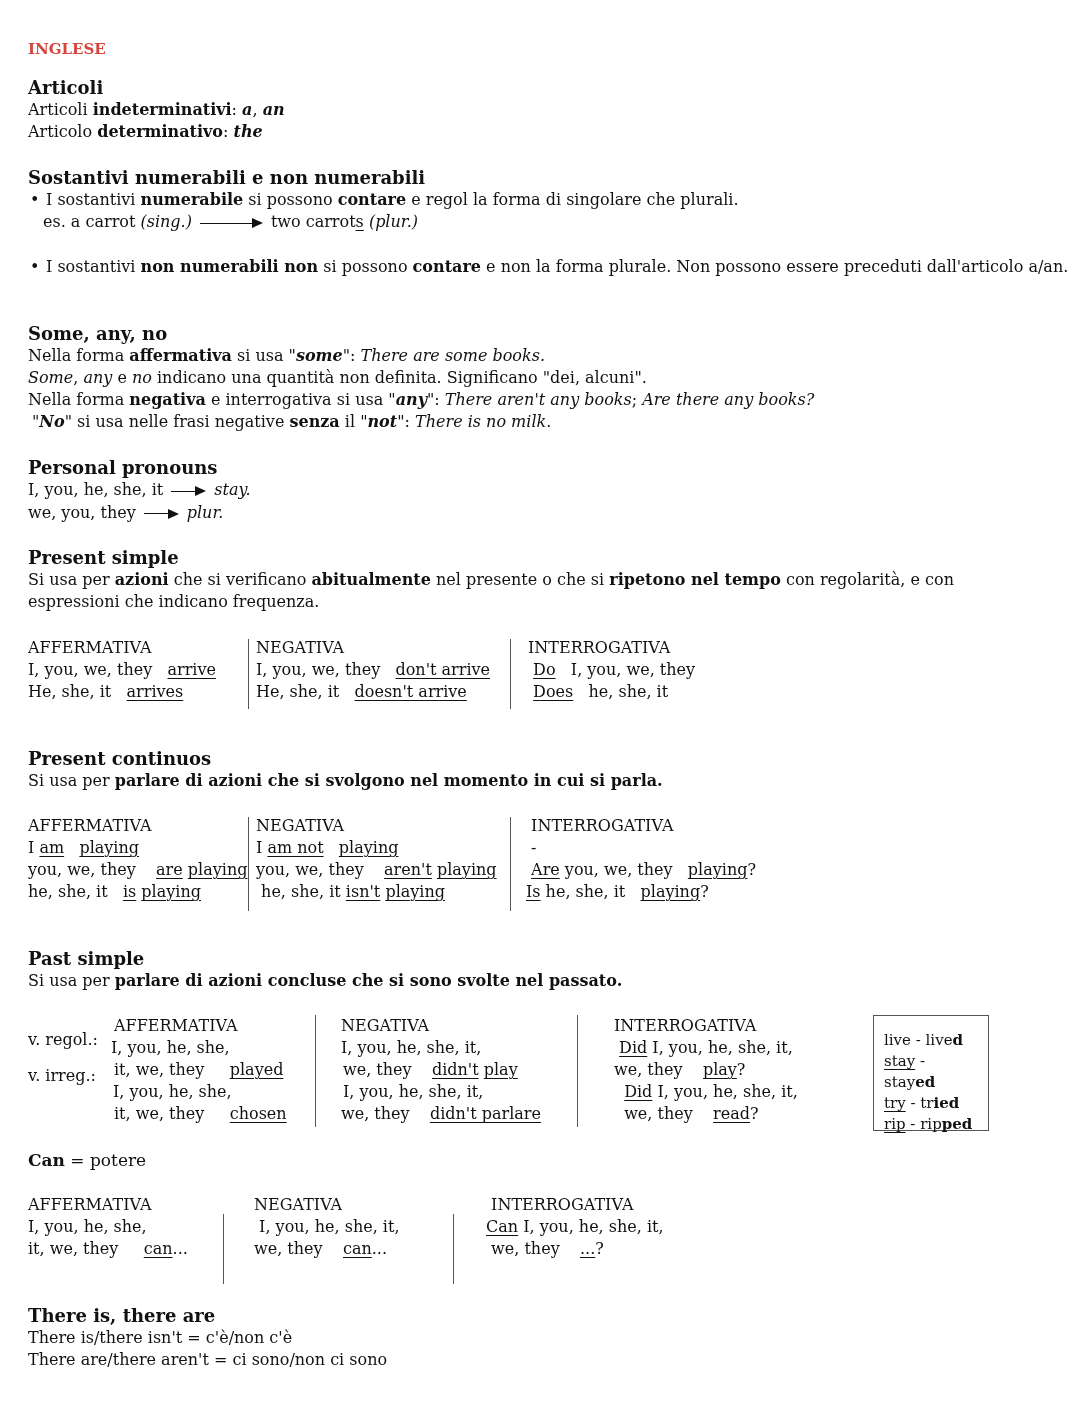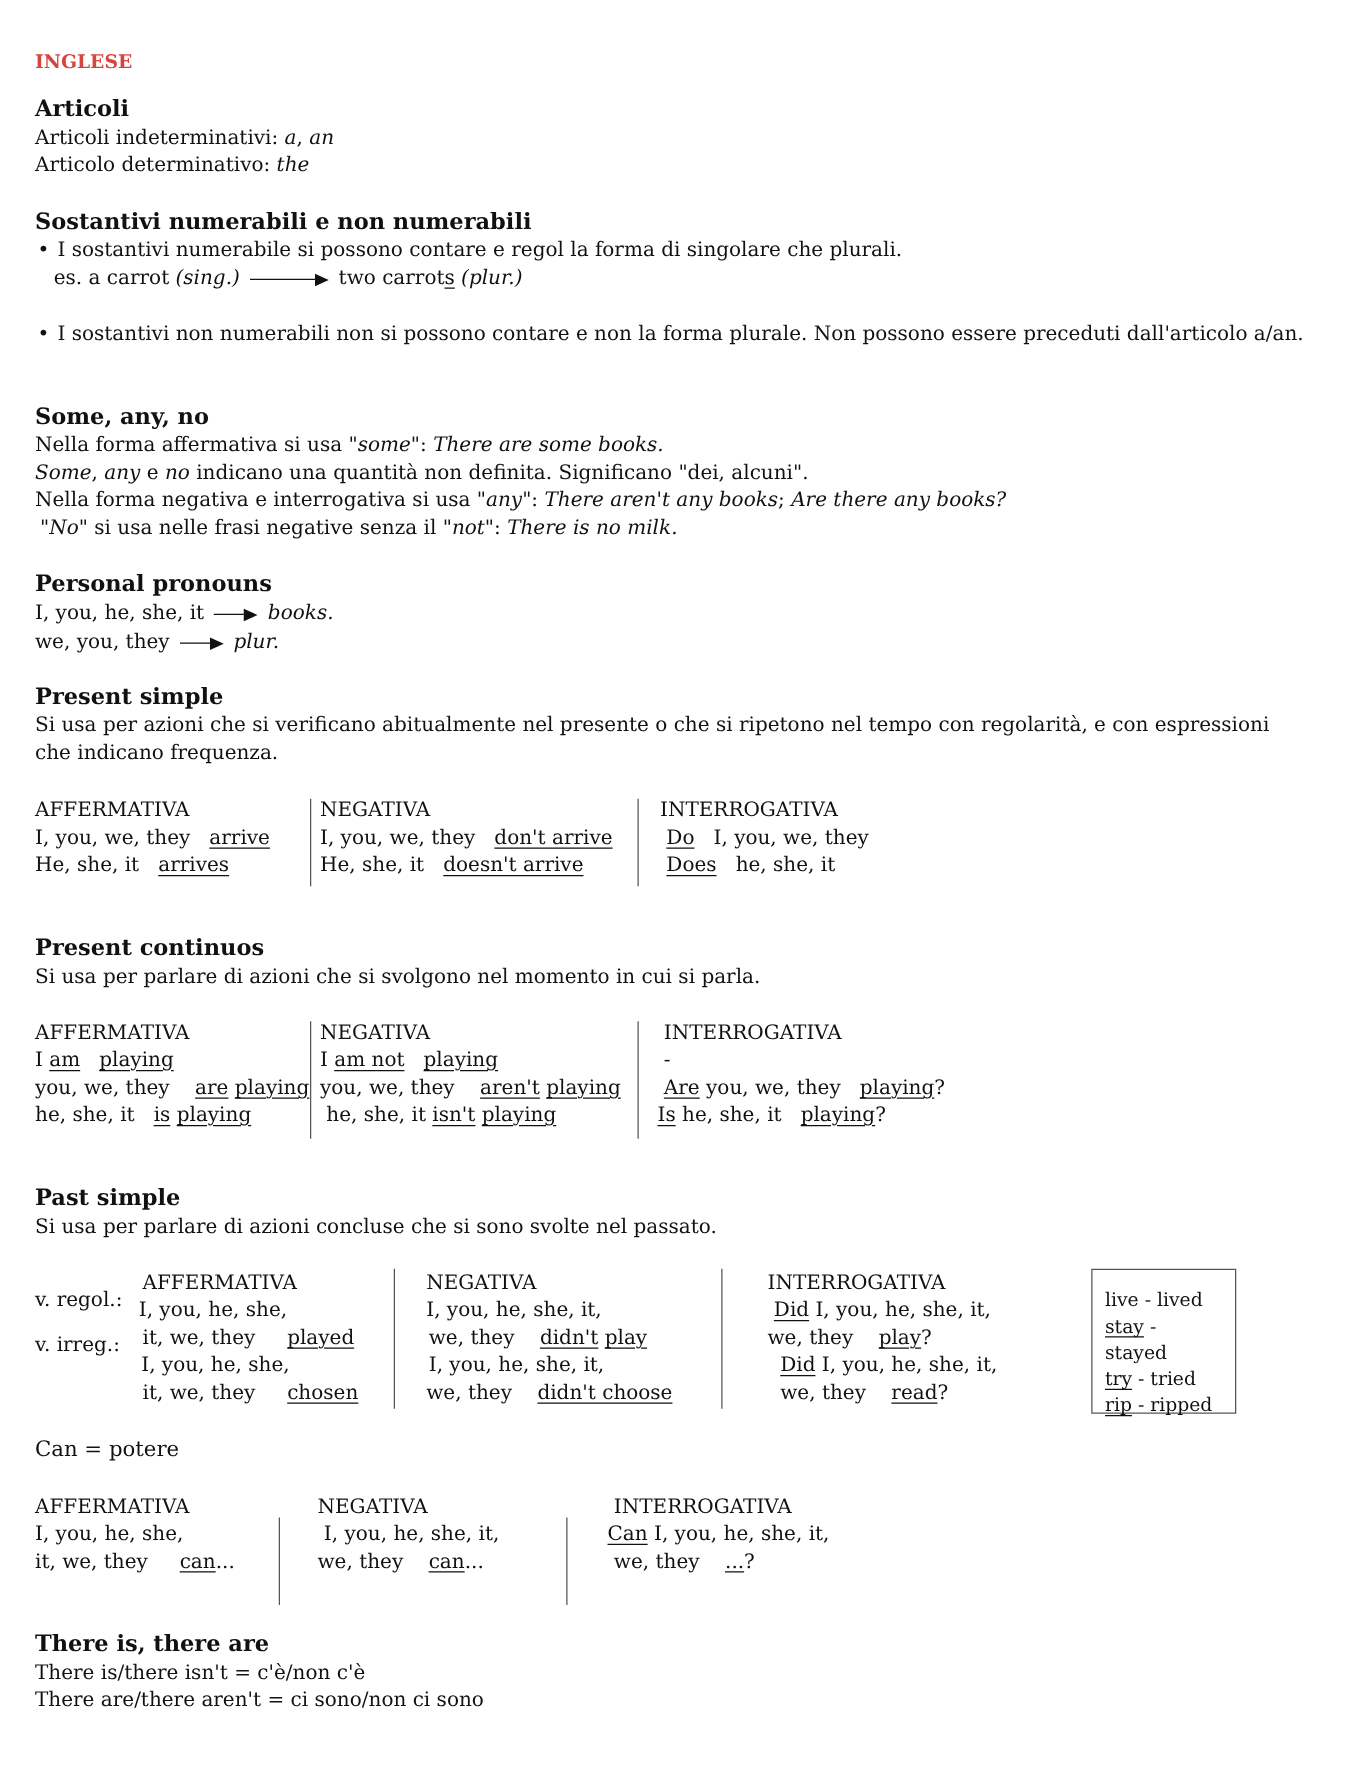--- a/index.html
+++ b/index.html
@@ -7,21 +7,21 @@
     width:1080px; height:1417px; position:relative; overflow:hidden;
     font-family:"DejaVu Serif", "Liberation Serif", serif;
     color:#111111; font-size:16px; line-height:22px;
   }
   .page { position:absolute; left:28px; top:0; right:20px; }
   .abs { position:absolute; white-space:nowrap; }
   .title { color:#d6453d; font-weight:bold; font-size:15px; top:38px; left:0; }
   h2 { margin:0; font-size:18px; font-weight:bold; line-height:22px; }
   .sec { position:absolute; left:0; right:0; }
   .line { white-space:nowrap; }
-  b { font-weight:normal; }
+  b { font-weight:bold; }
   i { font-style:italic; }
   u { text-decoration:underline; text-underline-offset:3px; }
   .bullet { padding-left:18px; position:relative; }
   .bullet::before { content:"•"; position:absolute; left:2px; top:0; }
   .indent { padding-left:15px; }
   .arrow { display:inline-block; vertical-align:middle; margin:0 8px; }
   .arrow .shaft { display:inline-block; height:1px; background:#111; vertical-align:middle; }
   .arrow .head { display:inline-block; width:0; height:0; border-top:5px solid transparent; border-bottom:5px solid transparent; border-left:11px solid #111; vertical-align:middle; }
   .vsep { position:absolute; width:1px; background:#555; }
   .col { position:absolute; white-space:nowrap; }
@@ -52,21 +52,21 @@
   <div class="sec" style="top:323px">
     <h2>Some, any, no</h2>
     <div class="line"><span>Nella forma </span><b>affermativa</b><span> si usa "</span><b><i>some</i></b><span>": </span><i>There are some books.</i></div>
     <div class="line"><i>Some</i><span>, </span><i>any</i><span> e </span><i>no</i><span> indicano una quantità non definita. Significano "dei, alcuni".</span></div>
     <div class="line"><span>Nella forma </span><b>negativa</b><span> e interrogativa si usa "</span><b><i>any</i></b><span>": </span><i>There aren't any books</i><span>; </span><i>Are there any books?</i></div>
     <div class="line" style="padding-left:4px"><span>"</span><b><i>No</i></b><span>" si usa nelle frasi negative </span><b>senza</b><span> il "</span><b><i>not</i></b><span>": </span><i>There is no milk.</i></div>
   </div>
 
   <div class="sec" style="top:457px">
     <h2>Personal pronouns</h2>
-    <div class="line"><span>I, you, he, she, it</span><span class="arrow"><span class="shaft" style="width:24px"></span><span class="head"></span></span><i>books.</i></div>
+    <div class="line"><span>I, you, he, she, it</span><span class="arrow"><span class="shaft" style="width:24px"></span><span class="head"></span></span><i>stay.</i></div>
     <div class="line"><span>we, you, they</span><span class="arrow"><span class="shaft" style="width:24px"></span><span class="head"></span></span><i>plur.</i></div>
   </div>
 
   <div class="sec" style="top:547px">
     <h2>Present simple</h2>
     <div class="wrap" style="width:1020px"><span>Si usa per </span><b>azioni</b><span> che si verificano </span><b>abitualmente</b><span> nel presente o che si </span><b>ripetono nel tempo</b><span> con regolarità, e con espressioni che indicano frequenza.</span></div>
   </div>
   <div class="sec" style="top:637px; height:72px">
     <div class="col" style="left:0; top:0">
       <div>AFFERMATIVA</div>
@@ -127,21 +127,21 @@
       <div style="padding-left:3px"><span>it, we, they</span>&nbsp;&nbsp;&nbsp;&nbsp; <u>played</u></div>
       <div style="padding-left:2px">I, you, he, she,</div>
       <div style="padding-left:3px"><span>it, we, they</span>&nbsp;&nbsp;&nbsp;&nbsp; <u>chosen</u></div>
     </div>
     <div class="vsep" style="left:287px; top:0; height:112px"></div>
     <div class="col" style="left:313px; top:0">
       <div>NEGATIVA</div>
       <div>I, you, he, she, it,</div>
       <div style="padding-left:2px"><span>we, they</span>&nbsp;&nbsp;&nbsp; <u>didn't</u> <u>play</u></div>
       <div style="padding-left:2px">I, you, he, she, it,</div>
-      <div><span>we, they</span>&nbsp;&nbsp;&nbsp; <u>didn't choose</u></div>
+      <div><span>we, they</span>&nbsp;&nbsp;&nbsp; <u>didn't parlare</u></div>
     </div>
     <div class="vsep" style="left:549px; top:0; height:112px"></div>
     <div class="col" style="left:586px; top:0">
       <div>INTERROGATIVA</div>
       <div>&nbsp;<u>Did</u><span> I, you, he, she, it,</span></div>
       <div><span>we, they</span>&nbsp;&nbsp;&nbsp; <u>play</u><span>?</span></div>
       <div>&nbsp;&nbsp;<u>Did</u><span> I, you, he, she, it,</span></div>
       <div>&nbsp;&nbsp;<span>we, they</span>&nbsp;&nbsp;&nbsp; <u>read</u><span>?</span></div>
     </div>
     <div class="box" style="left:845px; top:0; width:94px; height:86px">

